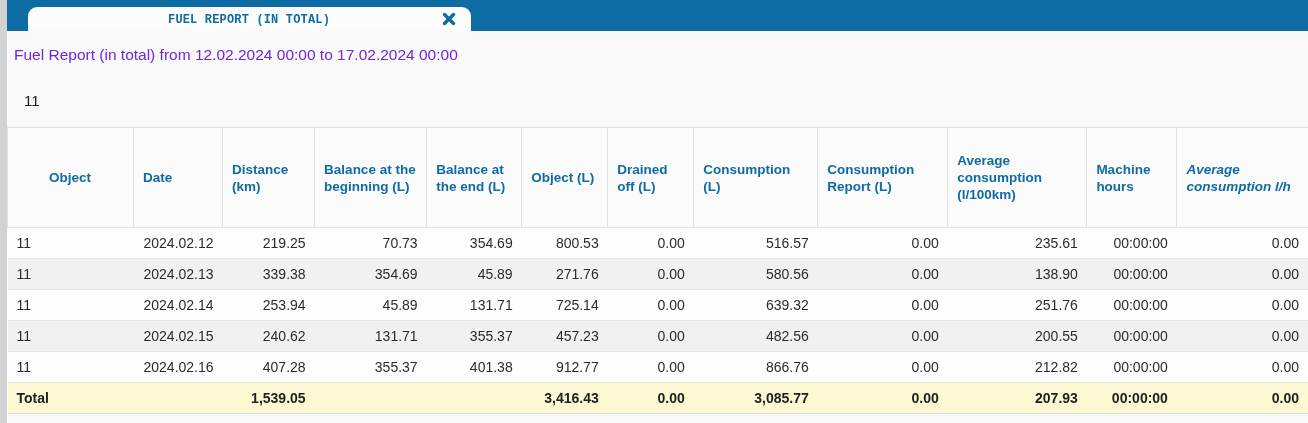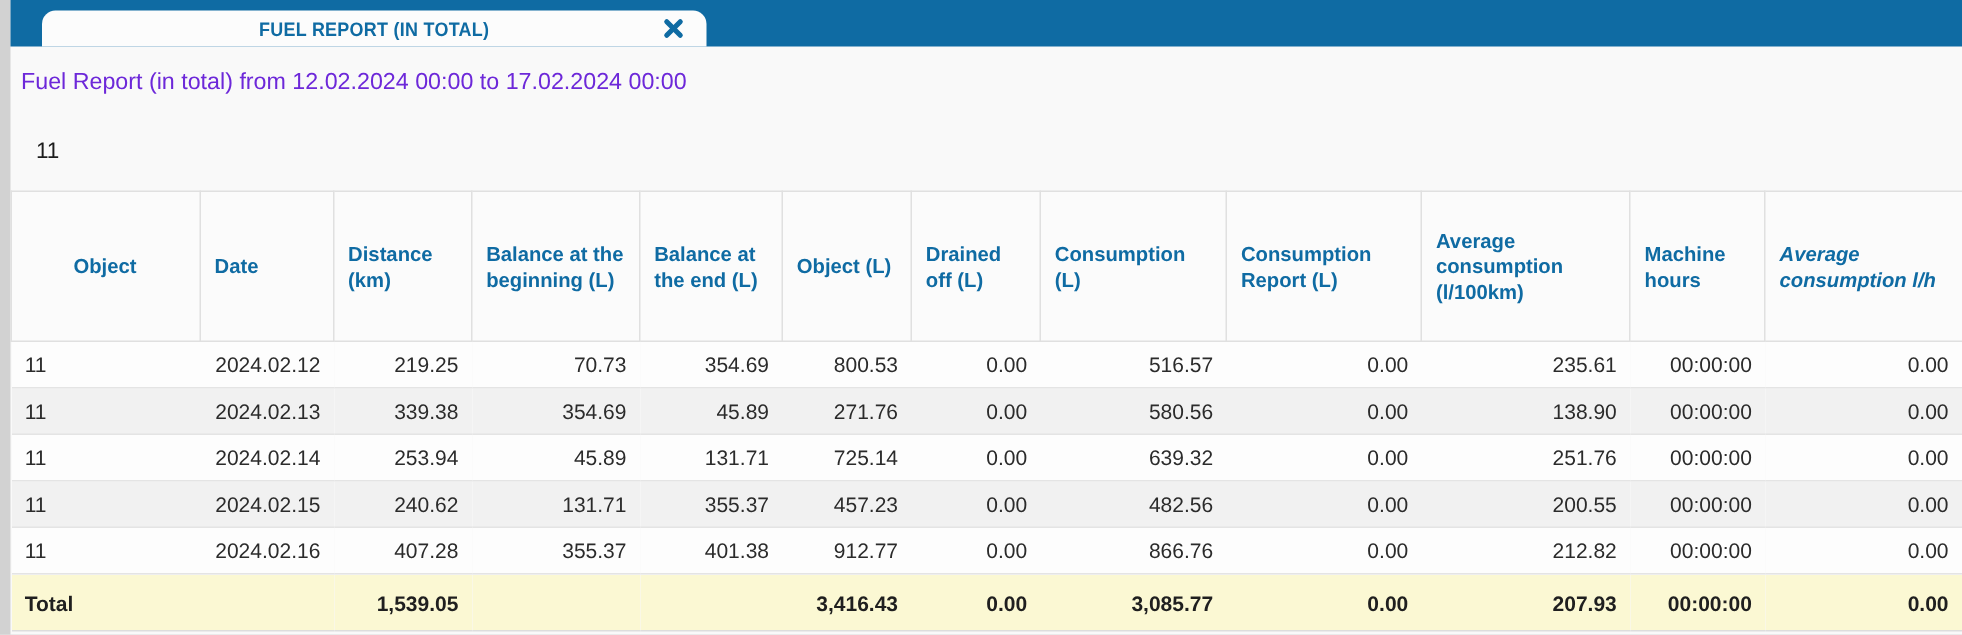--- a/index.html
+++ b/index.html
@@ -22,20 +22,21 @@
   }
   .tab {
     position: absolute;
     left: 21px; top: 7px;
     width: 443px; height: 24px;
     background: #fcfcfc;
     border-radius: 9px 9px 0 0;
     display: flex;
     align-items: center;
     justify-content: center;
+    font-family: Liberation Mono, monospace;
   }
   .tab-label {
     color: #0f6ba3;
     font-size: 13px;
     font-weight: bold;
     letter-spacing: 0.2px;
     transform: scaleX(0.92);
   }
   .tab-close {
     position: absolute;
@@ -89,21 +90,21 @@
     padding: 4px 9px;
     text-align: right;
     white-space: nowrap;
     overflow: hidden;
   }
   td.col-object { text-align: left; }
   tr.total-row {
     background: #fbf8d3 !important;
     font-weight: bold;
     color: #1f1f1f;
-    height: 38px;
+    height: 31px;
   }
   tr.total-row td {
     border-top: 1px solid #c8c8c8;
     border-bottom: 1px solid #dddddd;
   }
 </style>
 </head>
 <body>
 
 <div class="page">

